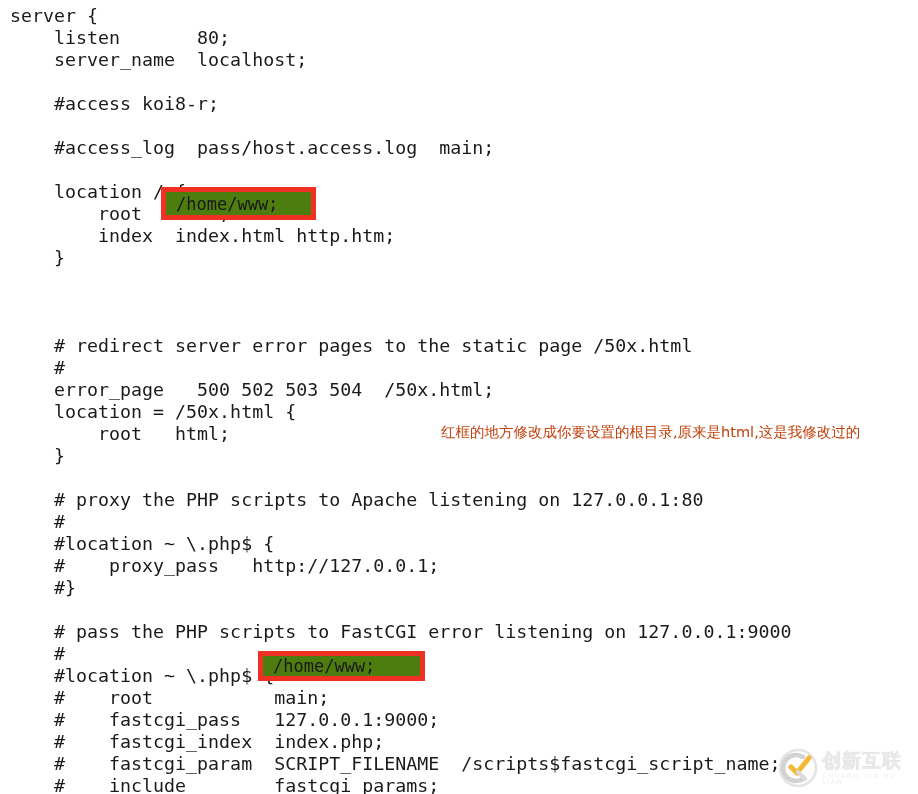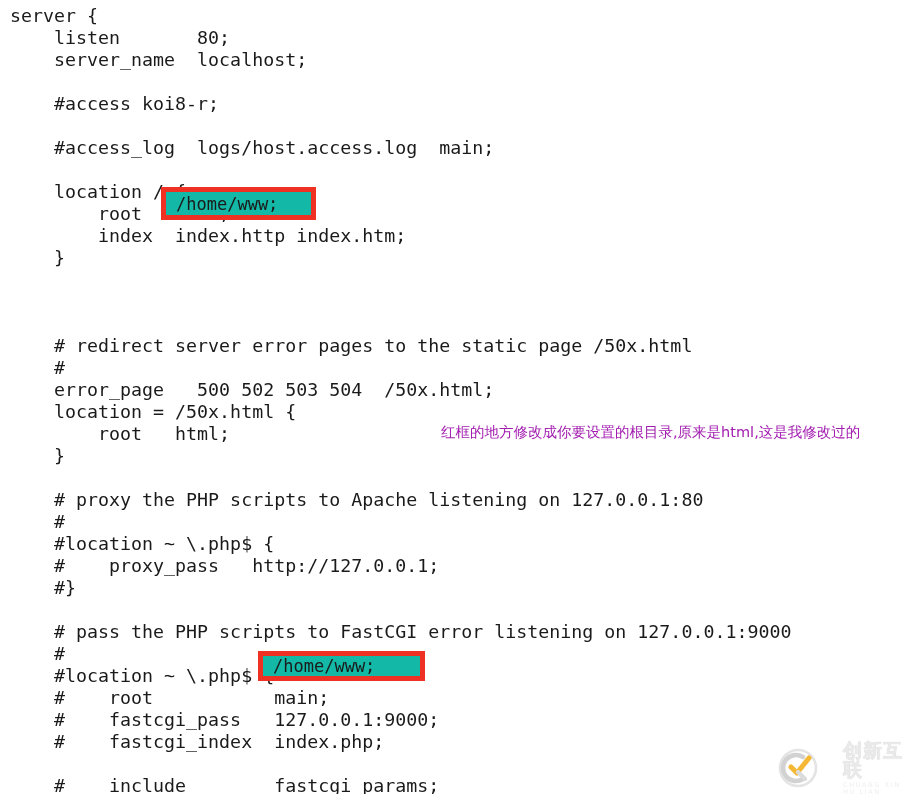--- a/index.html
+++ b/index.html
@@ -34,21 +34,21 @@
     line-height: 22px;
     color: #1a1a1a;
     letter-spacing: 0px;
     height: 22px;
   }
 
   
   .redbox {
     position: absolute;
     box-sizing: border-box;
-    background: #14b8a6;
+    background: #4d7c0f;
     border: 5px solid #ef3124;
     display: flex;
     align-items: center;
   }
   .redbox .redbox-text {
     font-family: "DejaVu Sans Mono", "Liberation Mono", monospace;
     font-size: 17px;
     color: #1a1a1a;
     white-space: pre;
     padding-left: 10px;
@@ -68,36 +68,35 @@
   }
 
   
   #annotation-note {
     position: absolute;
     left: 441px;
     top: 422px;
     font-family: "DejaVu Sans", "Liberation Sans", sans-serif;
     font-size: 14.5px;
     line-height: 20px;
-    color: #a21caf;
+    color: #c2410c;
     white-space: pre;
     letter-spacing: 0px;
   }
 
   
   #watermark {
     position: absolute;
     left: 778px;
     top: 745px;
     width: 134px;
     height: 46px;
     display: flex;
     align-items: center;
     opacity: 0.92;
-    gap: 21px;
   }
   #watermark-mark {
     width: 40px;
     height: 40px;
     position: relative;
     flex: 0 0 auto;
   }
   #watermark-text-group {
     margin-left: 4px;
     display: flex;
@@ -125,25 +124,25 @@
 <body>
 
 <div id="code-area">
 
 <div class="code-line" style="top: 5px;">server {</div>
     <div class="code-line" style="top: 27px;">    listen       80;</div>
     <div class="code-line" style="top: 49px;">    server_name  localhost;</div>
     <div class="code-line" style="top: 71px;"></div>
     <div class="code-line" style="top: 93px;">    #access koi8-r;</div>
     <div class="code-line" style="top: 115px;"></div>
-    <div class="code-line" style="top: 137px;">    #access_log  logs/host.access.log  main;</div>
+    <div class="code-line" style="top: 137px;">    #access_log  pass/host.access.log  main;</div>
     <div class="code-line" style="top: 159px;"></div>
     <div class="code-line" style="top: 181px;">    location / {</div>
     <div class="code-line" style="top: 203px;">        root   html;</div>
-    <div class="code-line" style="top: 225px;">        index  index.http index.htm;</div>
+    <div class="code-line" style="top: 225px;">        index  index.html http.htm;</div>
     <div class="code-line" style="top: 247px;">    }</div>
     <div class="code-line" style="top: 269px;"></div>
     <div class="code-line" style="top: 313px;"></div>
     <div class="code-line" style="top: 335px;">    # redirect server error pages to the static page /50x.html</div>
     <div class="code-line" style="top: 357px;">    #</div>
     <div class="code-line" style="top: 379px;">    error_page   500 502 503 504  /50x.html;</div>
     <div class="code-line" style="top: 401px;">    location = /50x.html {</div>
     <div class="code-line" style="top: 423px;">        root   html;</div>
     <div class="code-line" style="top: 445px;">    }</div>
     <div class="code-line" style="top: 467px;"></div>
@@ -152,20 +151,21 @@
     <div class="code-line" style="top: 533px;">    #location ~ \.php$ {</div>
     <div class="code-line" style="top: 555px;">    #    proxy_pass   http://127.0.0.1;</div>
     <div class="code-line" style="top: 577px;">    #}</div>
     <div class="code-line" style="top: 599px;"></div>
     <div class="code-line" style="top: 621px;">    # pass the PHP scripts to FastCGI error listening on 127.0.0.1:9000</div>
     <div class="code-line" style="top: 643px;">    #</div>
     <div class="code-line" style="top: 665px;">    #location ~ \.php$ {</div>
     <div class="code-line" style="top: 687px;">    #    root           main;</div>
     <div class="code-line" style="top: 709px;">    #    fastcgi_pass   127.0.0.1:9000;</div>
     <div class="code-line" style="top: 731px;">    #    fastcgi_index  index.php;</div>
+    <div class="code-line" style="top: 753px;">    #    fastcgi_param  SCRIPT_FILENAME  /scripts$fastcgi_script_name;</div>
     <div class="code-line" style="top: 775px;">    #    include        fastcgi_params;</div>
   </div>
 
 <div class="redbox" id="redbox-root-primary">
   <span class="redbox-text">/home/www;</span>
 </div>
 
 <div class="redbox" id="redbox-root-fastcgi">
   <span class="redbox-text">/home/www;</span>
 </div>

